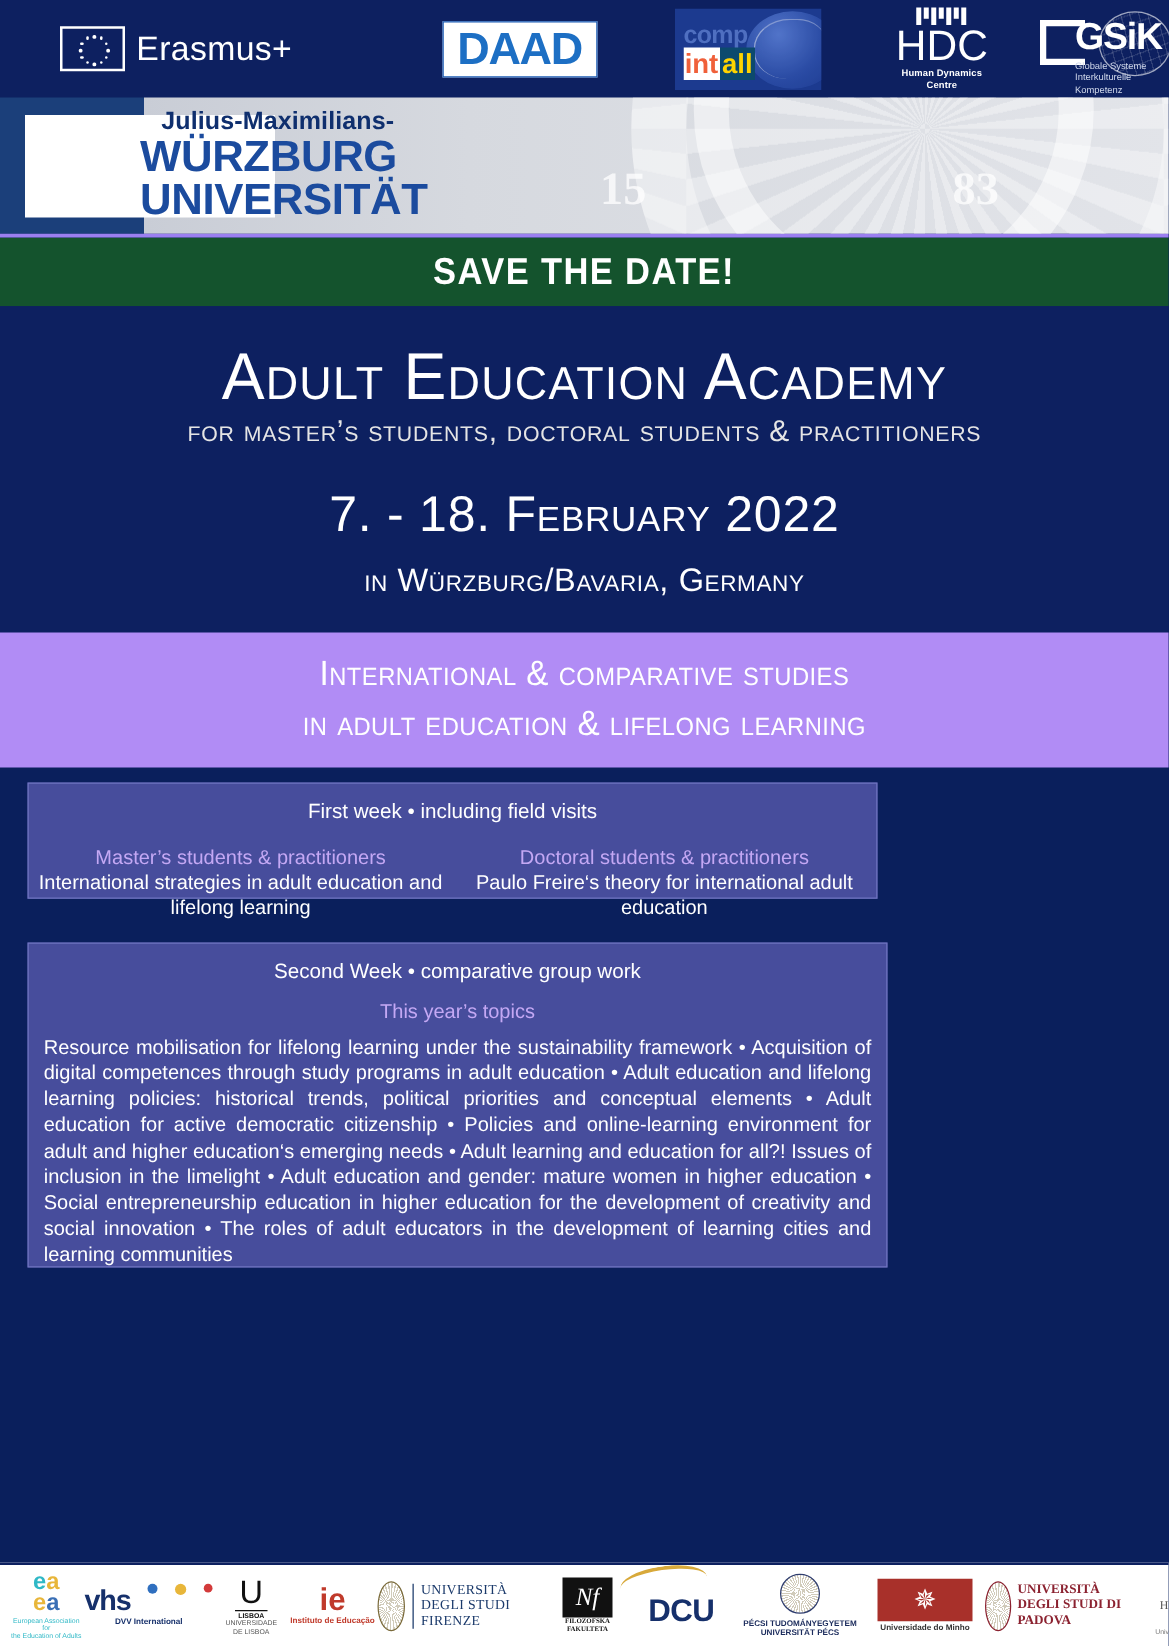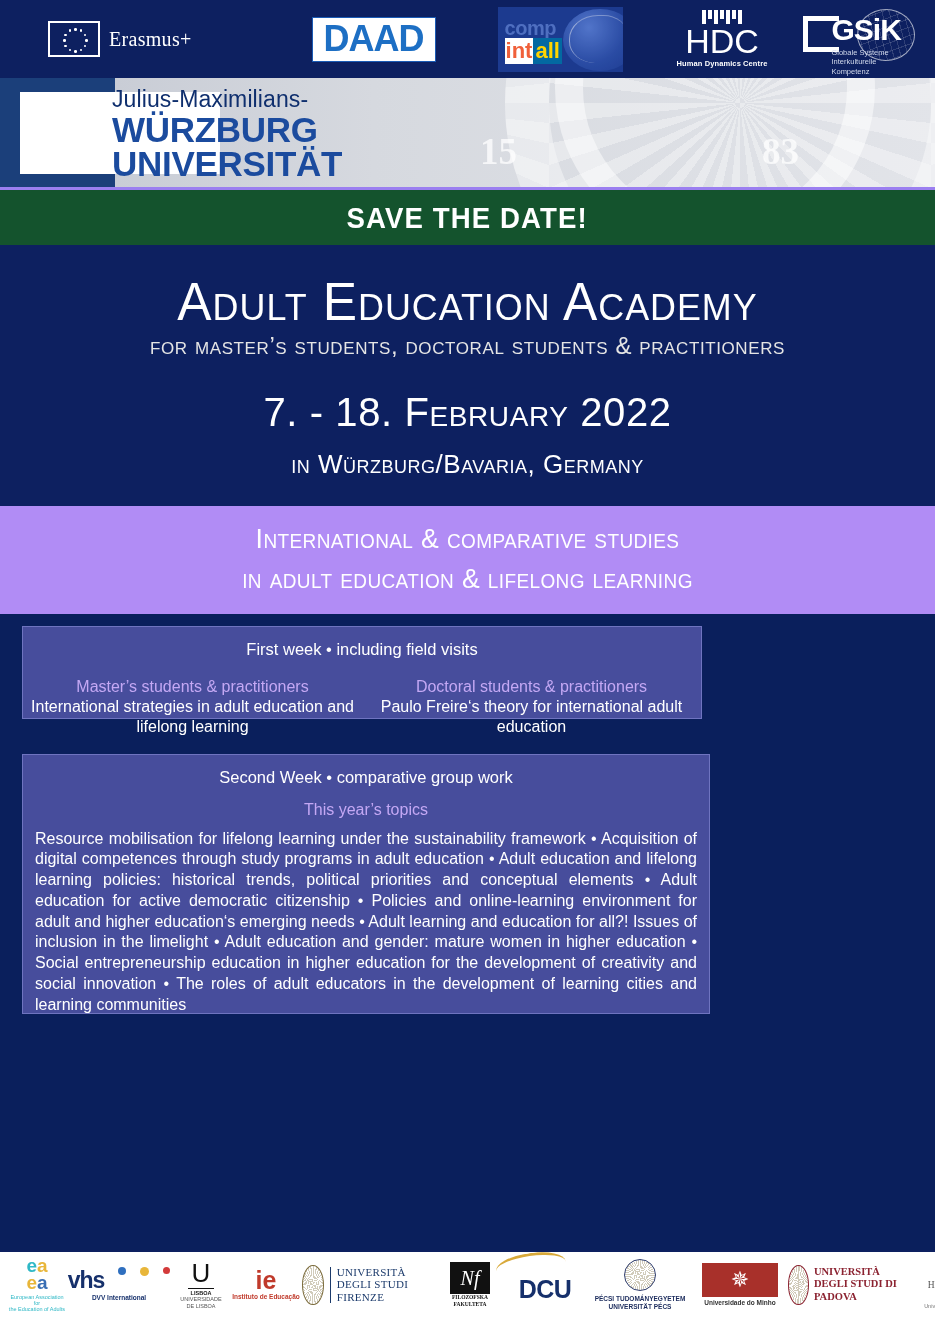--- a/index.html
+++ b/index.html
@@ -23,21 +23,21 @@
     width: 52px; height: 36px;
     border: 2px solid #ffffff;
     position: relative;
     background: #0d2060;
   }
   .eu-star {
     position: absolute; width: 2.5px; height: 2.5px;
     background: #ffffff; border-radius: 50%;
   }
   .erasmus-wrap { display: flex; align-items: center; gap: 9px; margin-left: 48px; }
-  .erasmus-text { color: #ffffff; font-size: 20px; letter-spacing: .3px; font-weight: 400; font-family: Liberation Serif, serif; }
+  .erasmus-text { color: #ffffff; font-size: 27px; letter-spacing: .3px; font-weight: 400; }
 
   .daad-box {
     margin-left: 120px;
     background: #ffffff;
     padding: 3px 11px 4px 11px;
     border: 1px solid #1a5bb5;
   }
   .daad-text {
     color: #1d6fc4; font-size: 36px; font-weight: bold;
     letter-spacing: -1px; line-height: 1;
@@ -59,21 +59,21 @@
   }
   .intall-globe::after{
     content:''; position:absolute; inset:6px 10px 8px 6px;
     border-left:1.5px solid rgba(255,255,255,.55);
     border-top:1.5px solid rgba(255,255,255,.4);
     border-radius:50% 40% 55% 45%;
   }
   .intall-comp { position:absolute; left:7px; top:10px; color:#4f6fc0; font-size:20px; font-weight:bold; letter-spacing:-.5px;}
   .intall-row { position:absolute; left:7px; top:31px; display:flex; }
   .intall-int { color:#f0603a; font-size:22px; font-weight:bold; background:#ffffff; padding:0 1px;}
-  .intall-all { color:#ffd400; font-size:22px; font-weight:bold; background:#0369a1; padding:0 2px;}
+  .intall-all { color:#ffd400; font-size:22px; font-weight:bold; background:#0c4a6e; padding:0 2px;}
 
   .hdc-box { margin-left: 54px; text-align:center; }
   .hdc-crown { display:flex; justify-content:center; gap:2px; height:14px; margin-bottom:1px;}
   .hdc-crown i { display:block; width:4px; background:#fff; }
   .hdc-letters { color:#ffffff; font-size:34px; font-weight:normal; letter-spacing:0px; line-height:.95;}
   .hdc-sub { color:#ffffff; font-size:7.5px; font-weight:bold; margin-top:1px; letter-spacing:.1px;}
 
   .gsik-box { margin-left: 34px; position:relative; width:112px; height:62px; }
   .gsik-sq { position:absolute; left:2px; top:8px; width:36px; height:36px; border:5px solid #fff; border-right:none;}
   .gsik-text { position:absolute; left:30px; top:5px; color:#ffffff; font-size:30px; font-weight:bold; letter-spacing:-1px;}
@@ -104,21 +104,21 @@
   .seal-wm2 {
     position:absolute; right:60px; top:-150px; width:320px; height:320px; border-radius:50%;
     border: 28px solid rgba(255,255,255,.5);
   }
   .seal-year { position:absolute; color:rgba(255,255,255,.75); font-size:37px; font-weight:bold; font-family:"Liberation Serif", serif;}
   .uni-white {
     position: absolute; left: 20px; top: 14px;
     width: 200px; height: 82px; background: #ffffff;
   }
   .uni-text { position: absolute; left: 112px; top: 8px; }
-  .uni-jm { color: #0f2f6e; font-size: 23px; font-weight: 400; letter-spacing: .1px; }
+  .uni-jm { color: #0f2f6e; font-size: 20px; font-weight: 700; letter-spacing: .1px; margin-left: 17px; }
   .uni-big { color: #1b4b9e; font-size: 35px; font-weight: bold; line-height: .96; letter-spacing: -.3px;}
 
   
   .save-band {
     height: 55px; background: #14532d;
     display: flex; align-items: center; justify-content: center;
   }
   .save-text {
     color: #ffffff; font-size: 30px; font-weight: 600;
     letter-spacing: 1.2px; font-stretch: condensed;

